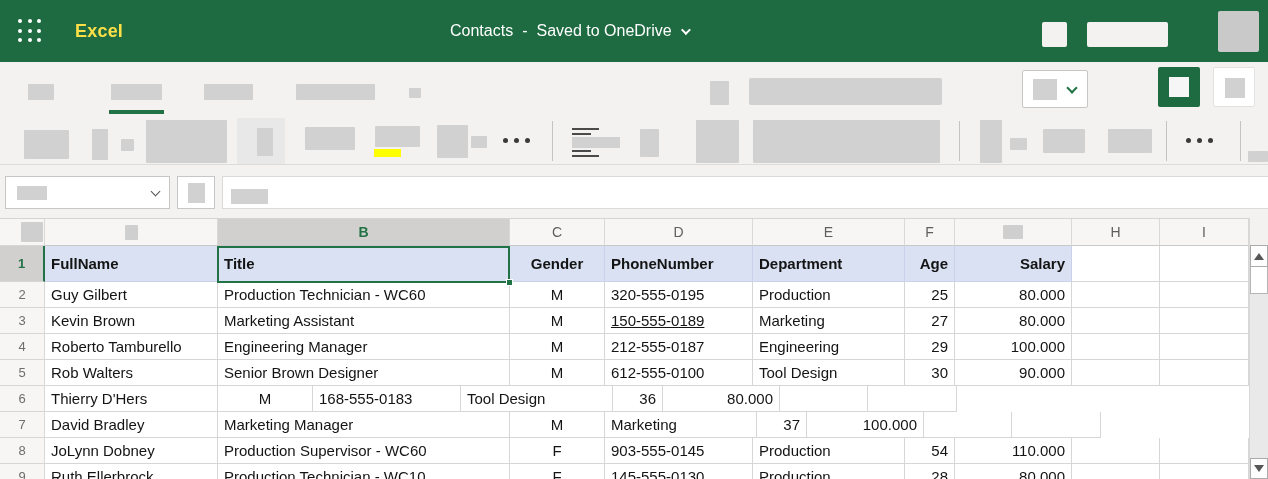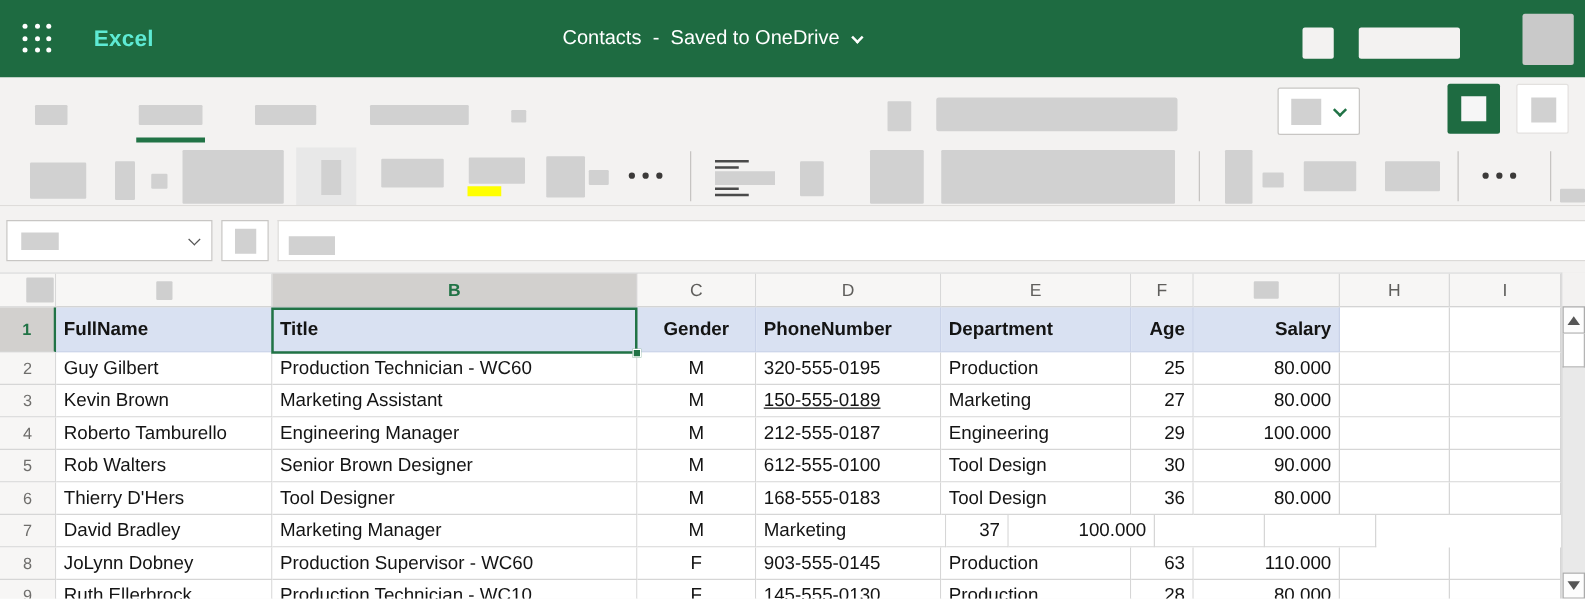--- a/index.html
+++ b/index.html
@@ -6,21 +6,21 @@
   html,body { background:#fff; }
   body { font-family:"Liberation Sans","DejaVu Sans",sans-serif; }
   .stage { position:relative; width:1268px; height:479px; overflow:hidden; background:#F3F2F1; }
 
   
   .titlebar { position:absolute; left:0; top:0; width:1268px; height:62px; background:#1E6B41; }
   .waffle { position:absolute; left:18px; top:19px; width:25px; height:25px;
             display:grid; grid-template-columns:repeat(3,1fr); gap:4px; cursor:pointer; }
   .waffle i { width:4px; height:4px; border-radius:50%; background:#fff; }
   .appname { position:absolute; left:75px; top:0; height:62px; display:flex; align-items:center;
-             color:#5eead4; font-size:18px; font-weight:700; letter-spacing:.2px; }
+             color:#fde047; font-size:18px; font-weight:700; letter-spacing:.2px; }
   .doctitle { position:absolute; left:450px; top:0; height:62px; display:flex; align-items:center;
               gap:9px; color:#fff; font-size:16px; }
   .chev { display:inline-block; width:7px; height:7px; border-right:2px solid #fff;
           border-bottom:2px solid #fff; transform:rotate(45deg) translateY(-2px); }
   .tb-ph1 { position:absolute; left:1042px; top:22px; width:25px; height:25px; background:#F3F2F1; border-radius:2px; }
   .tb-ph2 { position:absolute; left:1087px; top:22px; width:81px; height:25px; background:#F3F2F1; border-radius:2px; }
   .avatar { position:absolute; left:1218px; top:11px; width:41px; height:41px; background:#C9C9C9; border-radius:2px; }
 
   
   .tabrow { position:absolute; left:0; top:62px; width:1268px; height:56px; background:#F3F2F1; }
@@ -304,21 +304,20 @@
         <div class="cell" style="width: 148px; justify-content: flex-start;">612-555-0100</div>
         <div class="cell" style="width: 152px; justify-content: flex-start;">Tool Design</div>
         <div class="cell" style="width: 50px; justify-content: flex-end;">30</div>
         <div class="cell" style="width: 117px; justify-content: flex-end;">90.000</div>
         <div class="cell" style="width: 88px; justify-content: flex-start;"></div>
         <div class="cell" style="width: 89px; justify-content: flex-start;"></div>
       </div>
       <div class="grow" style="height: 26px;">
         <div class="gutter">6</div>
         <div class="cell" style="width: 173px; justify-content: flex-start;">Thierry D'Hers</div>
-        <div class="cell" style="width: 292px; justify-content: flex-start;">Tool Designer</div>
         <div class="cell" style="width: 95px; justify-content: center;">M</div>
         <div class="cell" style="width: 148px; justify-content: flex-start;">168-555-0183</div>
         <div class="cell" style="width: 152px; justify-content: flex-start;">Tool Design</div>
         <div class="cell" style="width: 50px; justify-content: flex-end;">36</div>
         <div class="cell" style="width: 117px; justify-content: flex-end;">80.000</div>
         <div class="cell" style="width: 88px; justify-content: flex-start;"></div>
         <div class="cell" style="width: 89px; justify-content: flex-start;"></div>
       </div>
       <div class="grow" style="height: 26px;">
         <div class="gutter">7</div>
@@ -331,21 +330,21 @@
         <div class="cell" style="width: 88px; justify-content: flex-start;"></div>
         <div class="cell" style="width: 89px; justify-content: flex-start;"></div>
       </div>
       <div class="grow" style="height: 26px;">
         <div class="gutter">8</div>
         <div class="cell" style="width: 173px; justify-content: flex-start;">JoLynn Dobney</div>
         <div class="cell" style="width: 292px; justify-content: flex-start;">Production Supervisor - WC60</div>
         <div class="cell" style="width: 95px; justify-content: center;">F</div>
         <div class="cell" style="width: 148px; justify-content: flex-start;">903-555-0145</div>
         <div class="cell" style="width: 152px; justify-content: flex-start;">Production</div>
-        <div class="cell" style="width: 50px; justify-content: flex-end;">63</div>
+        <div class="cell" style="width: 50px; justify-content: flex-end;">54</div>
         <div class="cell" style="width: 117px; justify-content: flex-end;">110.000</div>
         <div class="cell" style="width: 88px; justify-content: flex-start;"></div>
         <div class="cell" style="width: 89px; justify-content: flex-start;"></div>
       </div>
       <div class="grow" style="height: 26px;">
         <div class="gutter">9</div>
         <div class="cell" style="width: 173px; justify-content: flex-start;">Ruth Ellerbrock</div>
         <div class="cell" style="width: 292px; justify-content: flex-start;">Production Technician - WC10</div>
         <div class="cell" style="width: 95px; justify-content: center;">F</div>
         <div class="cell" style="width: 148px; justify-content: flex-start;">145-555-0130</div>

